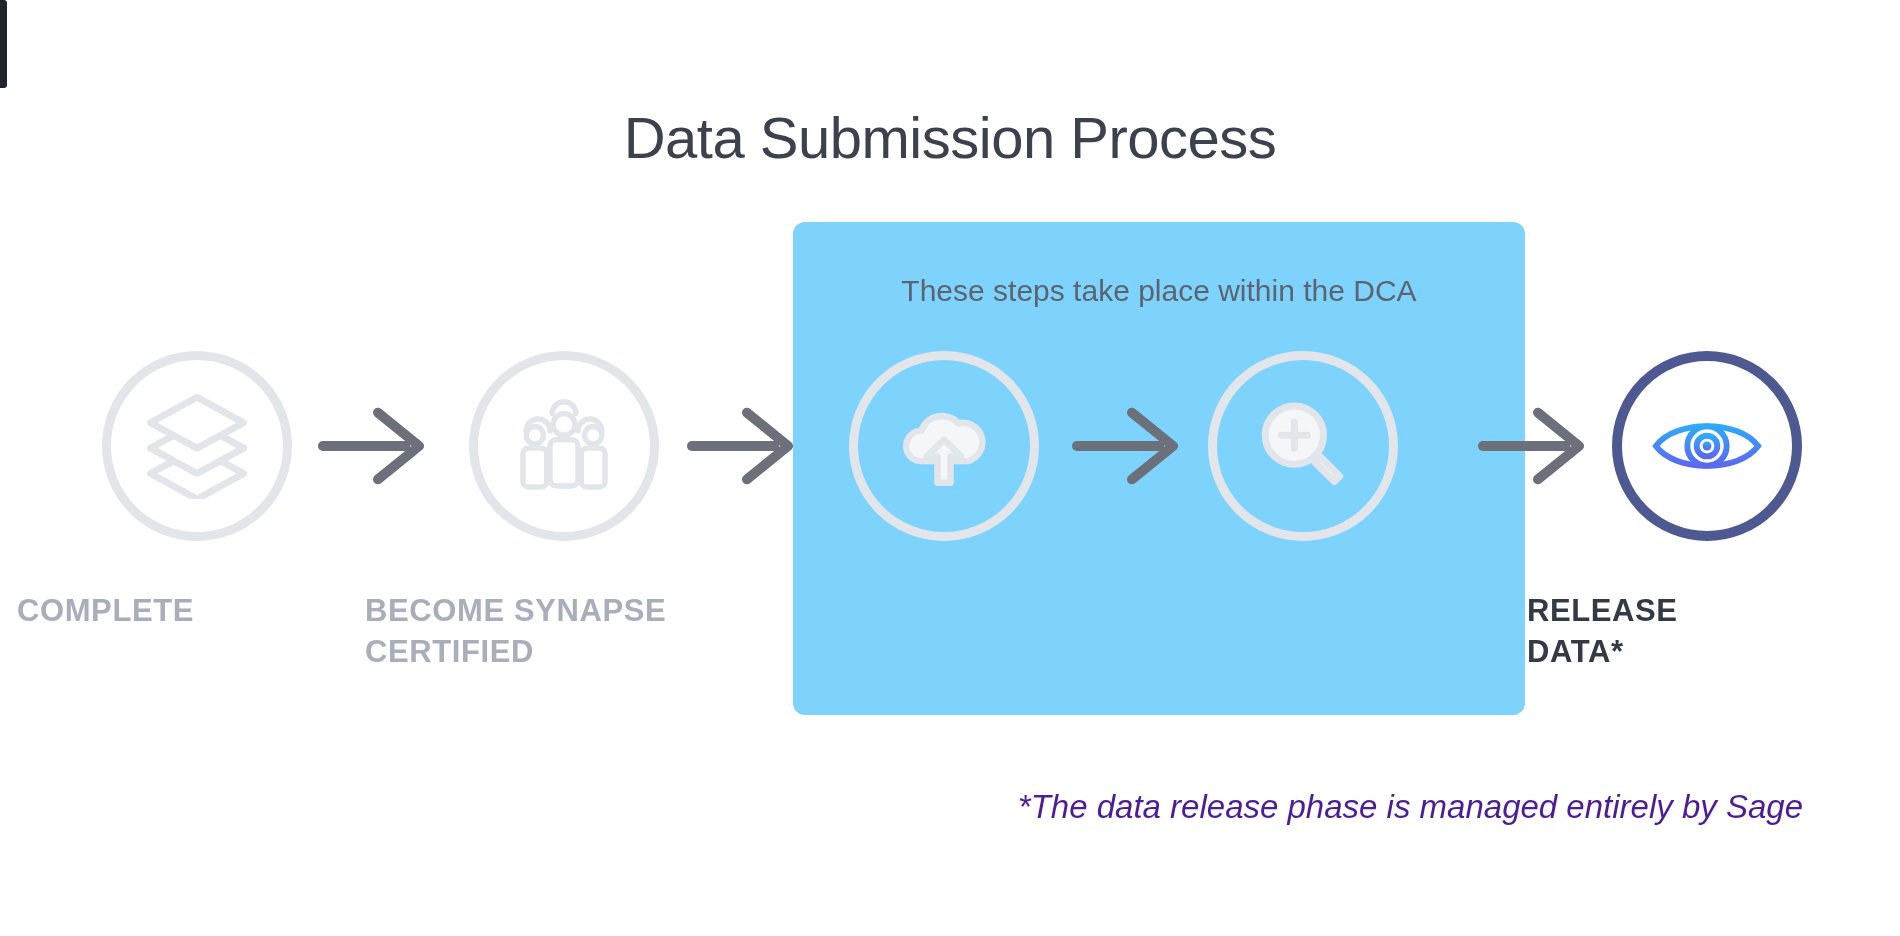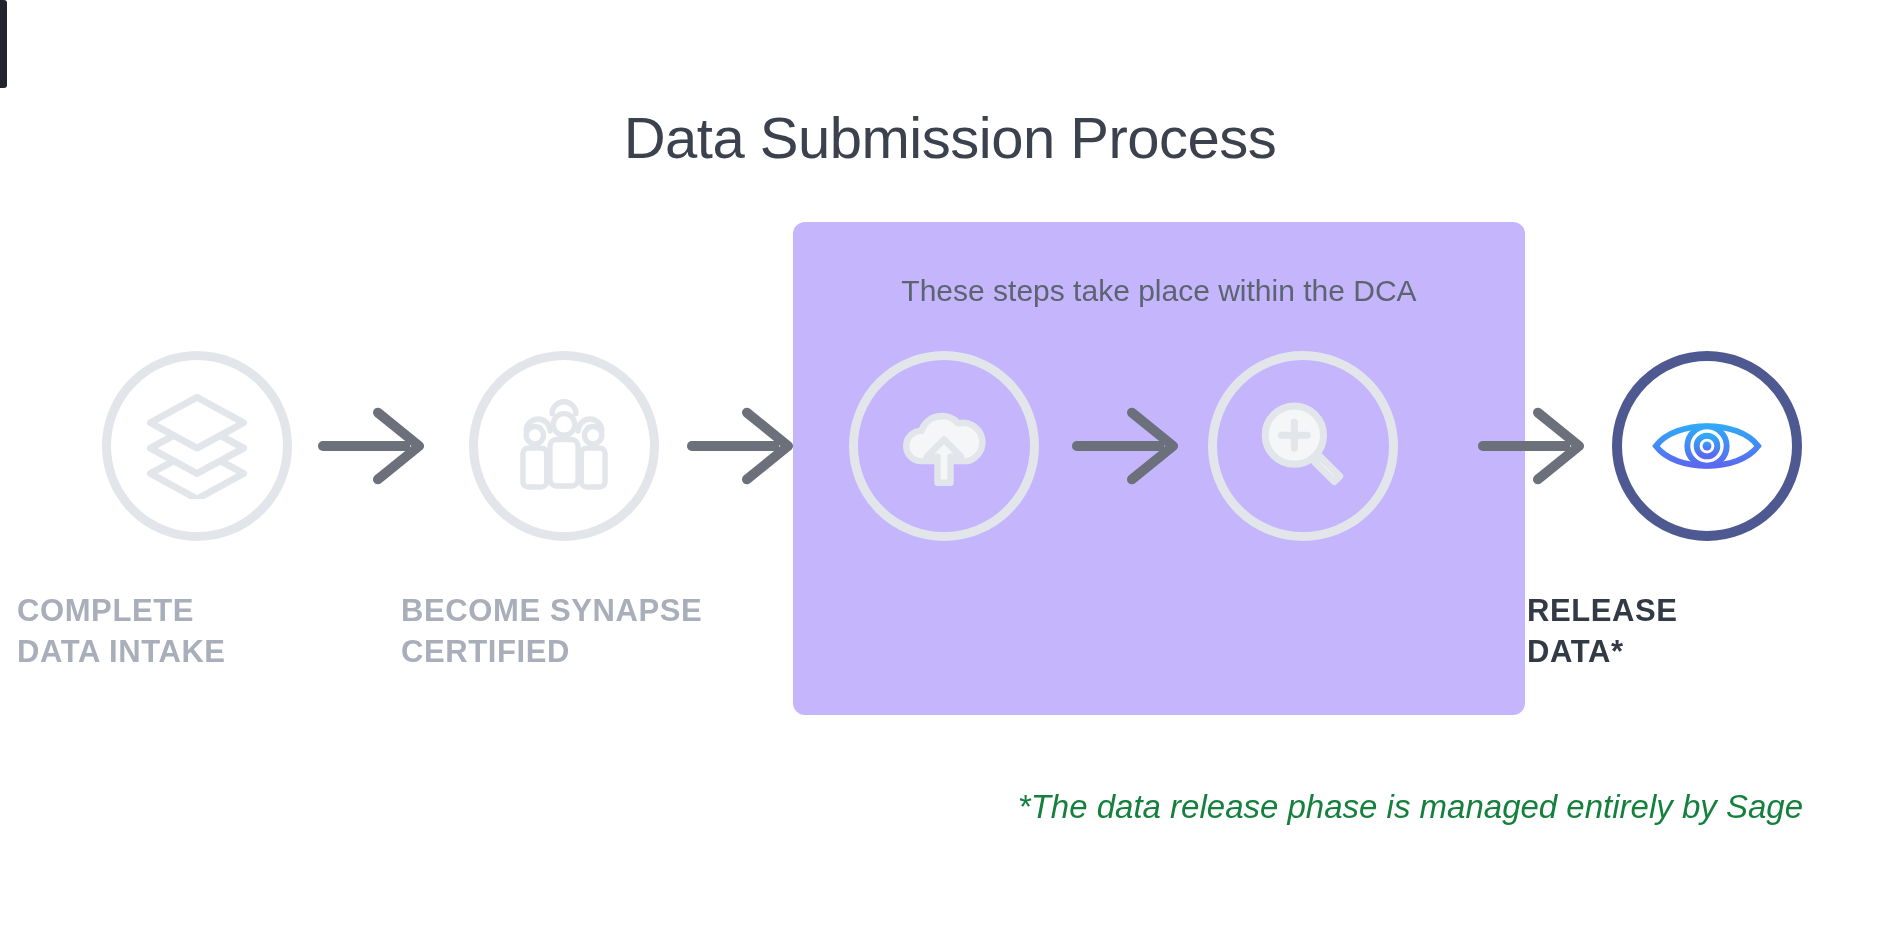--- a/index.html
+++ b/index.html
@@ -8,39 +8,39 @@
   .canvas { position:relative; width:1900px; height:936px; background:#ffffff; }
 
   .edge-artifact { position:absolute; left:0; top:8; width:7px; height:88px;
                    background:#20242c; border-radius:0 3px 3px 0; }
 
   .page-title { position:absolute; left:0; top:104px; width:1900px;
                 text-align:center; font-size:58px; font-weight:400;
                 letter-spacing:-0.5px; color:#3b424d; }
 
   .dca-box { position:absolute; left:793px; top:222px; width:732px; height:493px;
-             background:#c4b5fd; border-radius:12px; }
+             background:#7dd3fc; border-radius:12px; }
   .dca-caption { position:absolute; left:0; top:52px; width:100%;
                  text-align:center; font-size:30px; color:#5c6470; }
 
   .step { position:absolute; top:351px; width:190px; height:190px; }
   .circle { width:190px; height:190px; border-radius:50%;
             border:9px solid #e2e5ea; display:flex; align-items:center;
             justify-content:center; background:transparent; }
   .step.highlight .circle { border:10px solid #4e5992; background:#ffffff; }
 
   .step-label { position:absolute; top:590px; width:380px; text-align:left;
                 font-size:31px; font-weight:700; letter-spacing:0.6px;
                 line-height:41px; color:#a8aeba; text-transform:uppercase; }
   .step-label.dark { color:#323a45; }
 
   .arrow { position:absolute; top:404px; width:110px; height:84px; }
 
   .footnote { position:absolute; top:788px; right:97px; font-size:33px;
-              font-style:italic; color:#15803d; }
+              font-style:italic; color:#4c1d95; }
 
   svg { display:block; }
   .ic-stroke { stroke:#e2e5ea; }
   .fill-white { fill:#ffffff; }
   .fill-box   { fill:#f5f6f8; }
 </style>
 </head>
 <body>
 
 <div class="canvas">
@@ -59,21 +59,20 @@
         <g class="ic-stroke fill-white" stroke-width="6.5" stroke-linejoin="round">
           <polygon points="50,52 94,76 50,100 6,76"></polygon>
           <polygon points="50,28 94,52 50,76 6,52"></polygon>
           <polygon points="50,4 94,28 50,52 6,28"></polygon>
         </g>
       </svg>
     </div>
   </div>
   <div class="step-label" style="left:17px">
     <span>COMPLETE</span><br>
-    <span>DATA INTAKE</span>
   </div>
 
   <svg class="arrow" style="left:317px" viewBox="0 0 112 84">
     <g stroke="#6b707a" stroke-width="10" fill="none" stroke-linecap="round" stroke-linejoin="round">
       <path d="M6 42 H90"></path>
       <path d="M62 8 L104 42 L62 76"></path>
     </g>
   </svg>
 
   <div class="step" style="left:469px">
@@ -88,21 +87,21 @@
           <rect x="12" y="52" width="22" height="36" rx="5"></rect>
           <circle cx="23" cy="40" r="8"></circle>
           <rect x="66" y="52" width="22" height="36" rx="5"></rect>
           <circle cx="77" cy="40" r="8"></circle>
           <rect x="37" y="44" width="26" height="43" rx="6"></rect>
           <circle cx="50" cy="30" r="10"></circle>
         </g>
       </svg>
     </div>
   </div>
-  <div class="step-label" style="left:401px">
+  <div class="step-label" style="left:365px">
     <span>BECOME SYNAPSE</span><br>
     <span>CERTIFIED</span>
   </div>
 
   <svg class="arrow" style="left:686px" viewBox="0 0 112 84">
     <g stroke="#6b707a" stroke-width="10" fill="none" stroke-linecap="round" stroke-linejoin="round">
       <path d="M6 42 H90"></path>
       <path d="M62 8 L104 42 L62 76"></path>
     </g>
   </svg>

